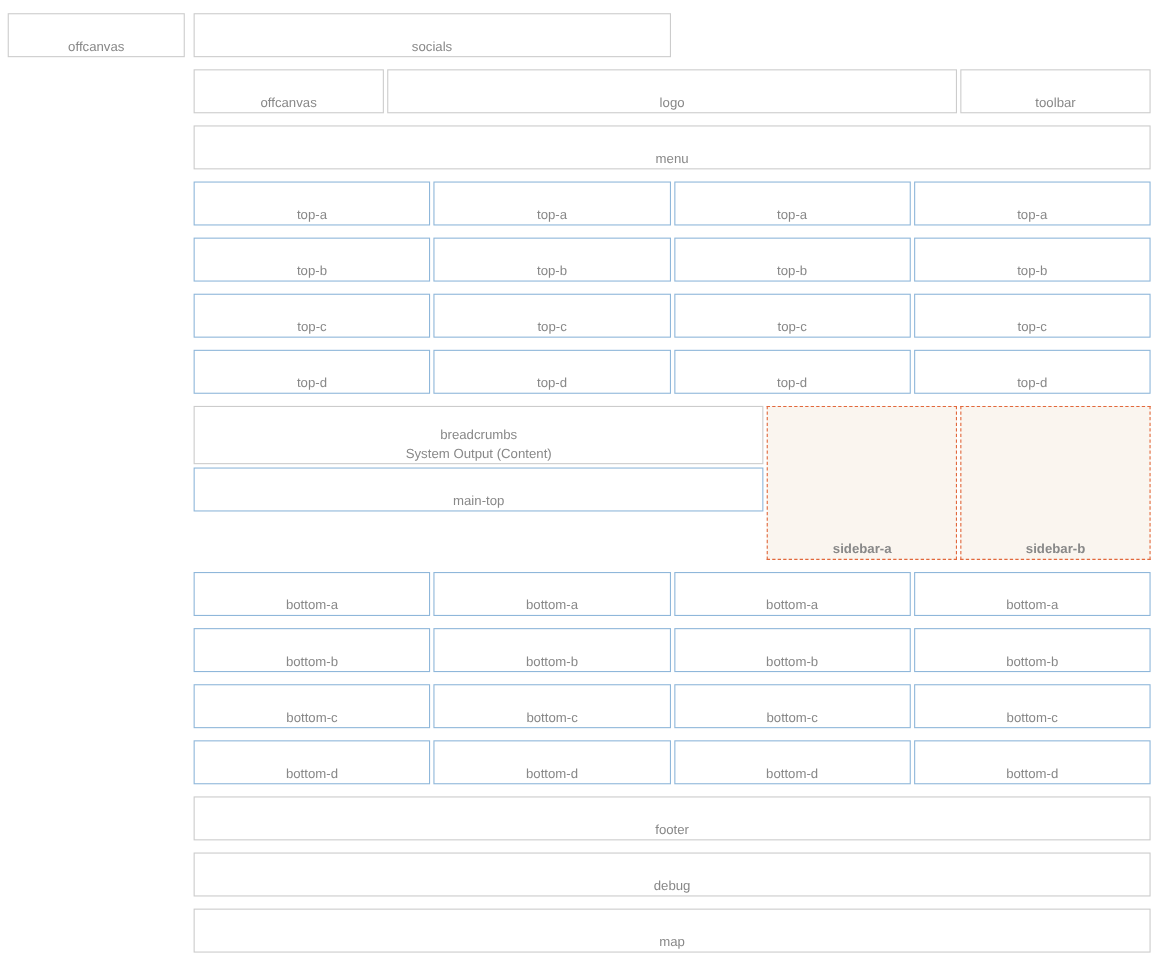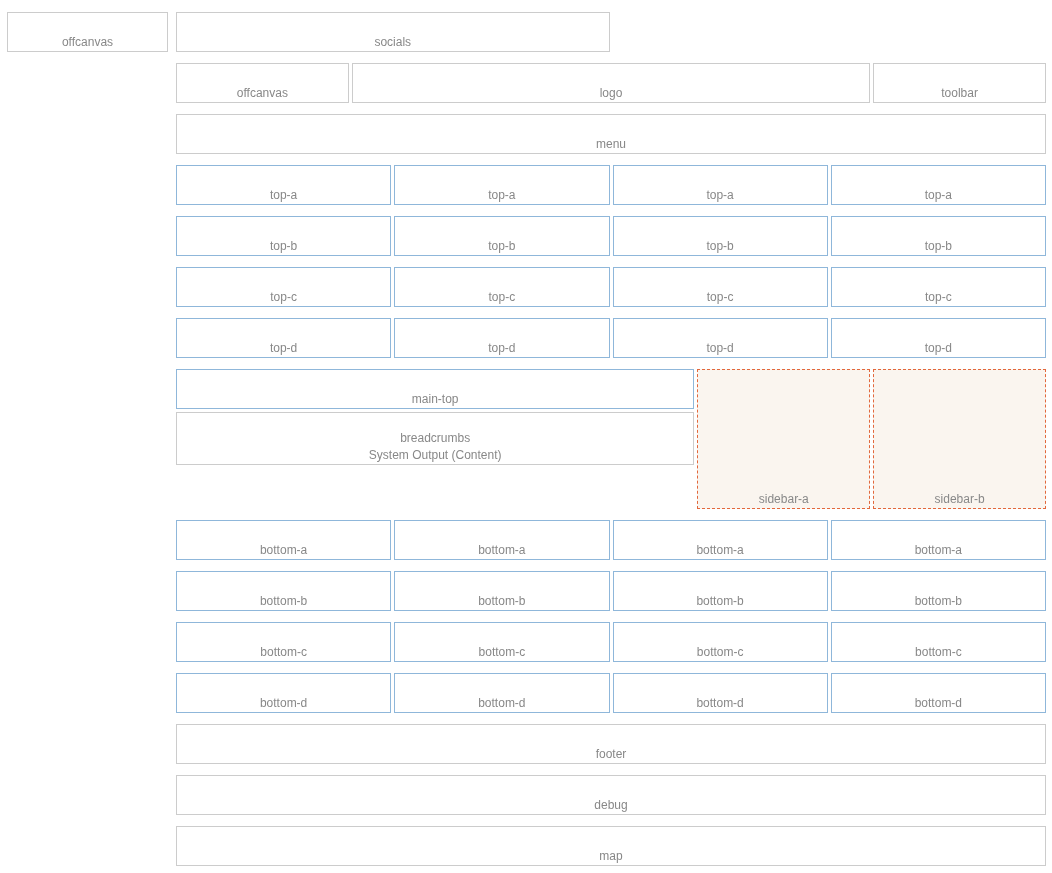--- a/index.html
+++ b/index.html
@@ -65,21 +65,21 @@
   .sidebar-box {
     border: 1px dashed #e2683c;
     background: #faf5ef;
     height: 140px;
   }
 
   .main-top-box    { flex: none; }
   .breadcrumbs-box { flex: none; height: 53px; }
   .main-bottom-box { flex: 1; height: auto; }
 
-  .full-height { height: 100%; }
+  .full-height { height: 100%; font-weight: bold; }
 </style>
 </head>
 <body>
 
 <div class="page">
 
   <aside class="box offcanvas-panel">
     <span>offcanvas</span>
   </aside>
 
@@ -164,27 +164,27 @@
       <div class="box blue">
         <span>top-d</span>
       </div>
       <div class="box blue">
         <span>top-d</span>
       </div>
     </div>
 
     <div class="row main-row">
       <div class="main-left">
-        <div class="box blue main-top-box">
-          <span>main-top</span>
-        </div>
         <div class="box breadcrumbs-box">
           <span>breadcrumbs</span>
           <span>System Output (Content)</span>
         </div>
+        <div class="box blue main-top-box">
+          <span>main-top</span>
+        </div>
       </div>
       <div class="box sidebar-box full-height">
         <span>sidebar-a</span>
       </div>
       <div class="box sidebar-box full-height">
         <span>sidebar-b</span>
       </div>
     </div>
 
     <div class="row cols-4">

